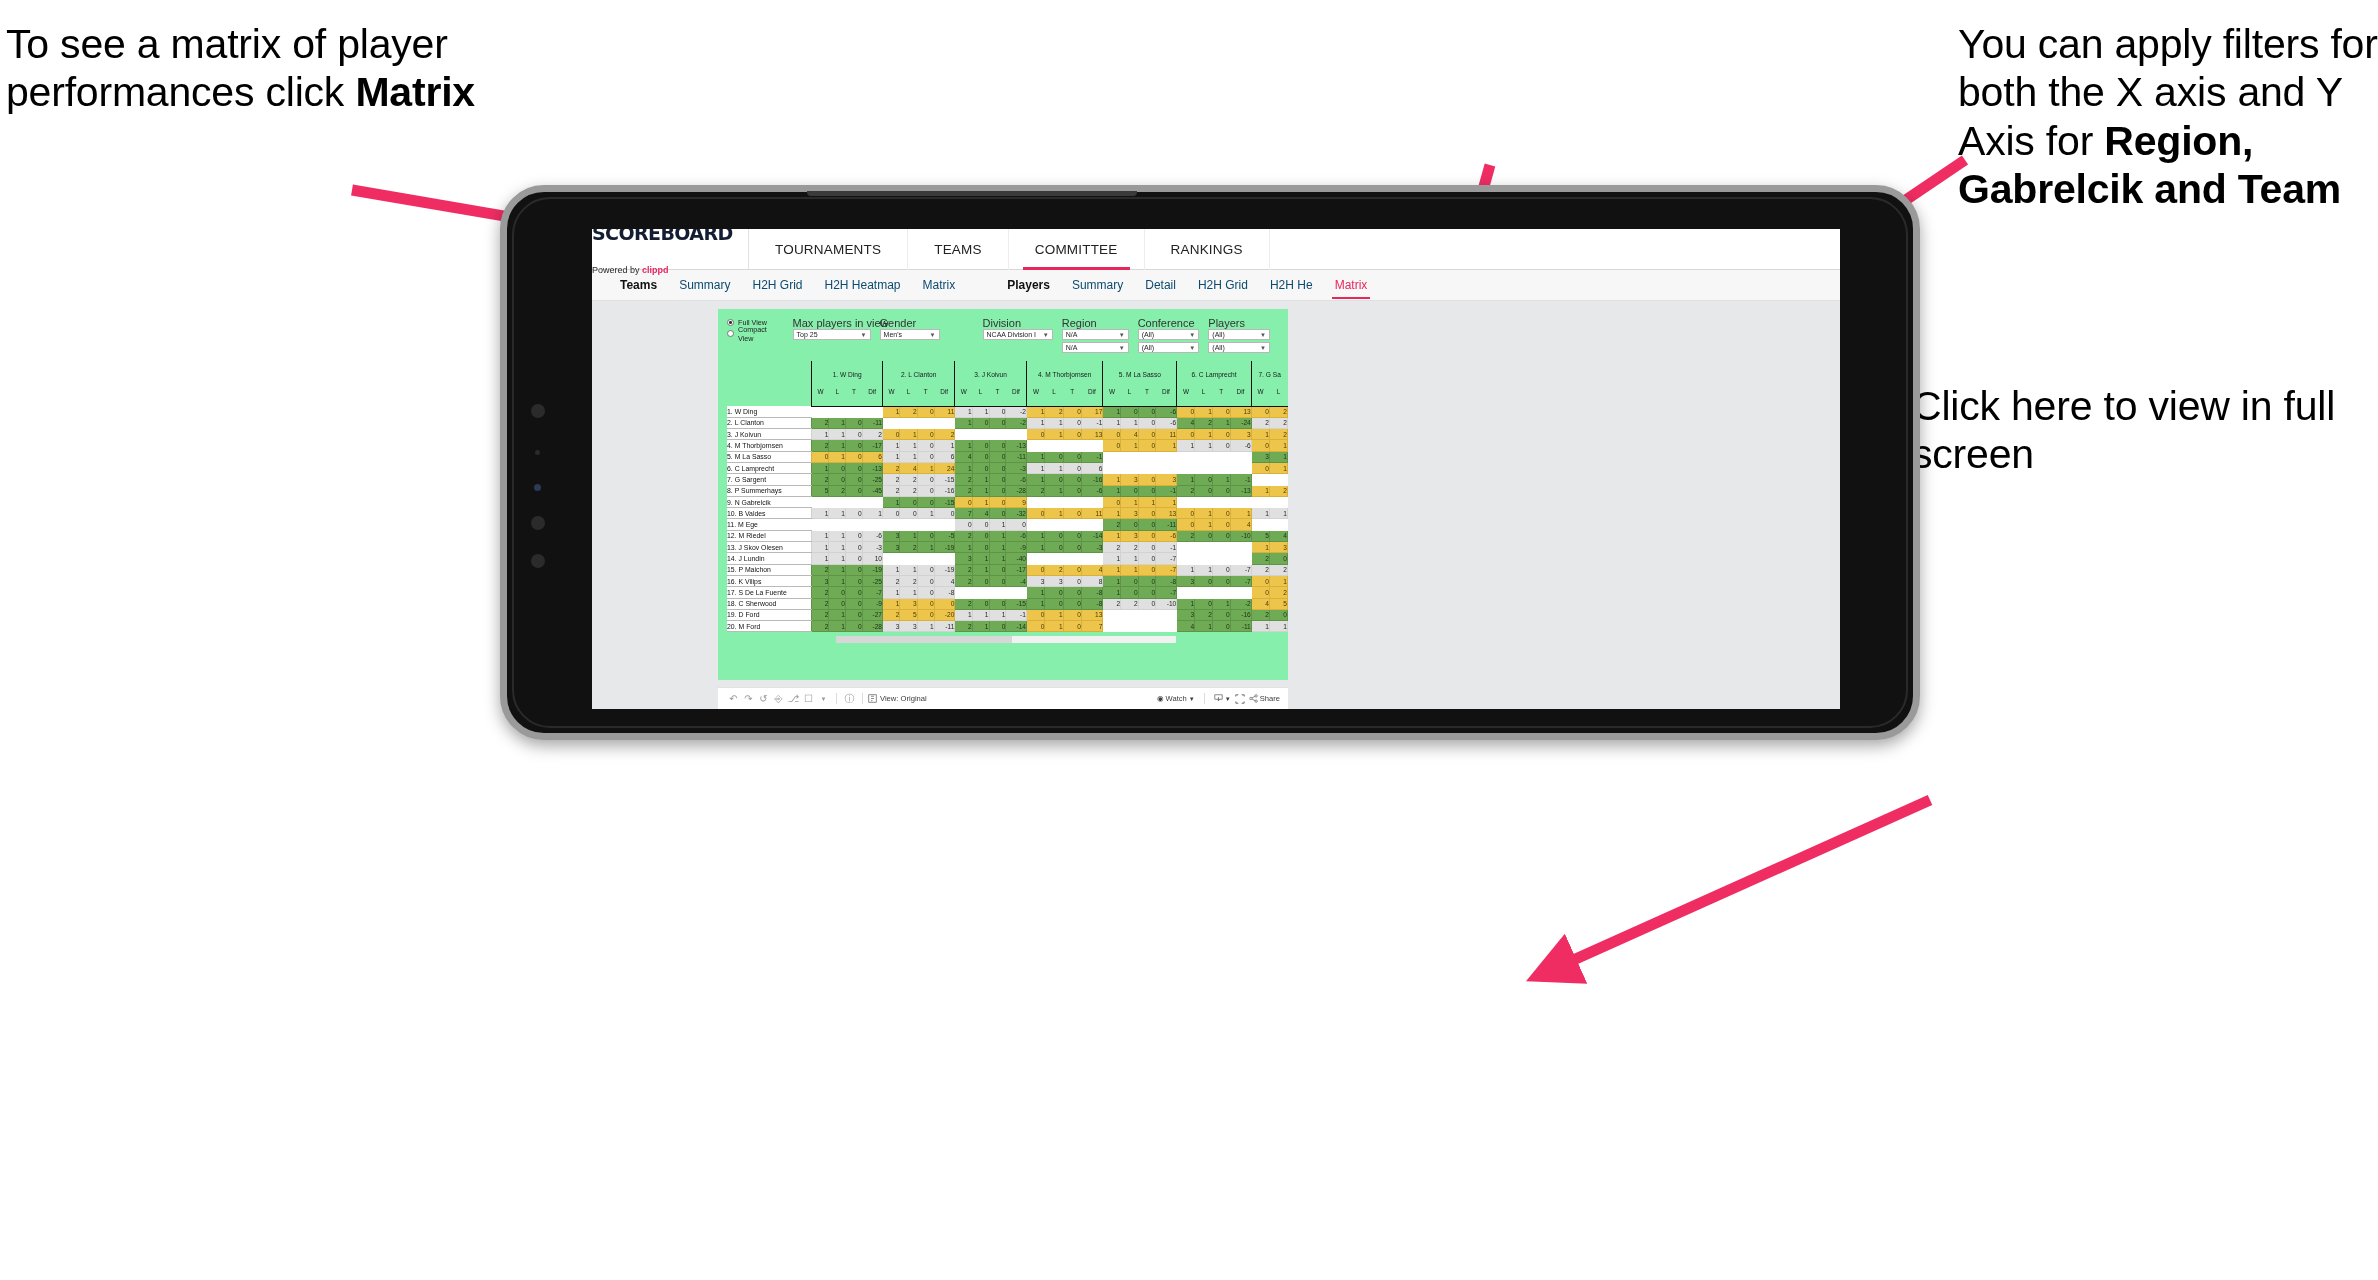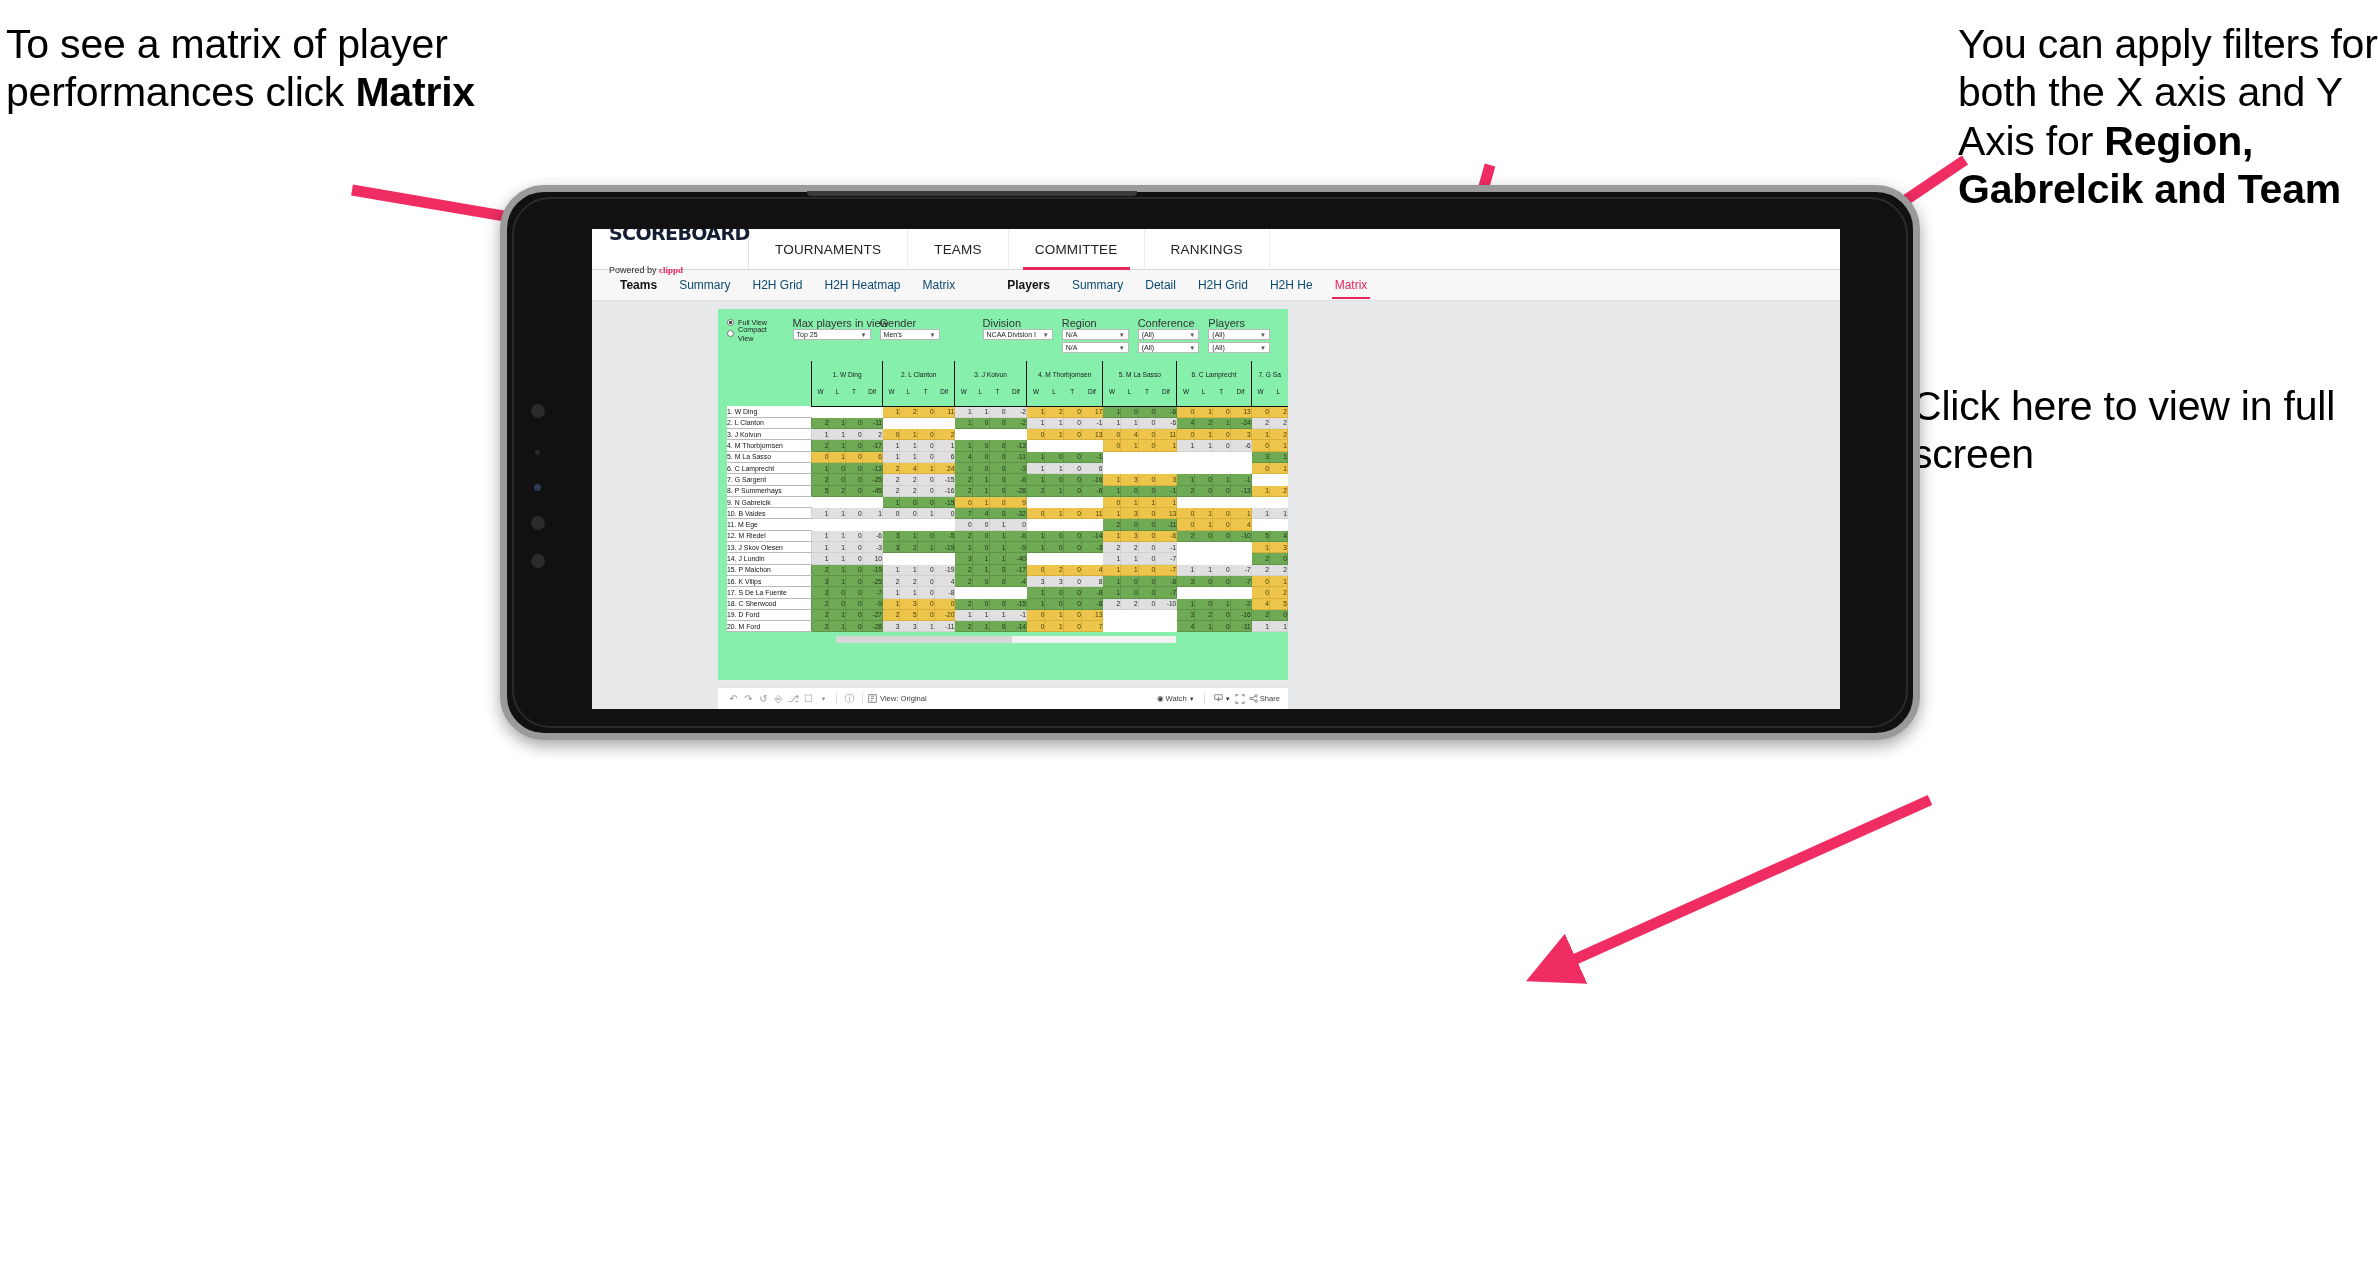--- a/index.html
+++ b/index.html
@@ -67,32 +67,32 @@
     overflow: hidden;
   }
 
   
   .app-header {
     height: 41px; background: #ffffff;
     display: flex; align-items: stretch;
     border-bottom: 1px solid #d8d8d8;
   }
   .brand {
-    width: 157px; padding-left: 17px;
+    width: 157px; 
     display: flex; flex-direction: column; justify-content: center;
     border-right: 1px solid #e2e2e2;
     gap: 20px;
   }
   .brand-title {
     font-family: "DejaVu Sans", sans-serif;
     font-weight: 700; font-size: 19px; letter-spacing: -0.6px;
     color: #141e33; line-height: 1;
   }
   .brand-sub { font-size: 9px; color: #2b2b2b; margin-top: 2px; }
-  .brand-sub .clippd { color: #e8265e; font-weight: 700; font-family: Liberation Serif, serif; }
+  .brand-sub .clippd { color: #e8265e; font-weight: 700; }
   .main-nav { display: flex; align-items: center; }
   .main-nav .nav-item {
     padding: 0 26px; height: 41px;
     display: flex; align-items: center;
     font-size: 13.5px; color: #222; letter-spacing: .2px;
     border-right: 1px solid #ededed;
     position: relative;
   }
   .main-nav .nav-item.active::after {
     content: ""; position: absolute; left: 14px; right: 14px; bottom: 0;

